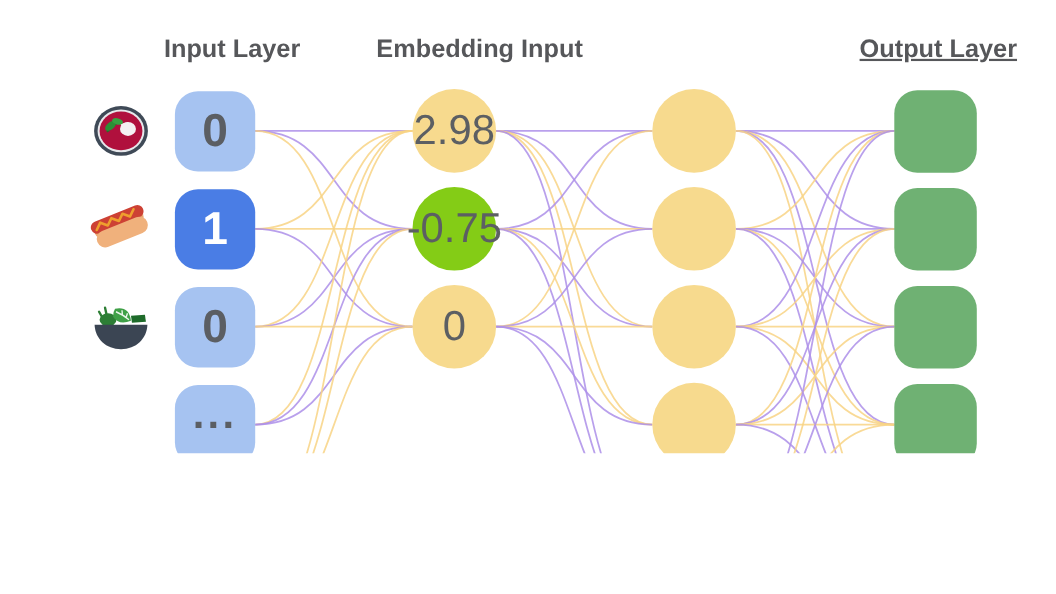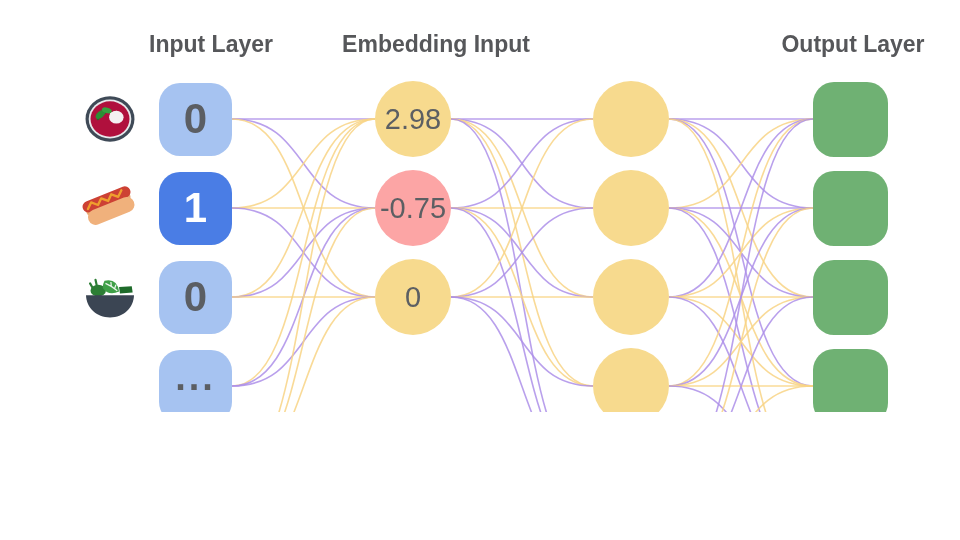--- a/index.html
+++ b/index.html
@@ -12,21 +12,21 @@
   .layer-title{
     position:absolute;top:44px;transform:translate(-50%,-50%);
     font-size:23px;font-weight:700;white-space:nowrap;z-index:2;
   }
   .node{
     position:absolute;display:flex;align-items:center;justify-content:center;
     box-sizing:border-box;z-index:1;
   }
   .input-node{border-radius:21px;font-weight:700;font-size:42px;}
   .input-node .dots{display:inline-block;transform:translateY(-9px);font-size:38px;letter-spacing:3px;}
-  .circle-node{border-radius:50%;font-weight:400;font-size:29px;}
+  .circle-node{border-radius:50%;font-weight:400;font-size:38px;}
   .output-node{border-radius:21px;}
   .food-icon{position:absolute;z-index:1;}
 </style>
 </head>
 <body>
 
 <div class="canvas">
   <svg id="edge-svg" width="960" height="540">
       <path d="M232 119 C310.65 119, 296.35 119, 375 119" fill="none" stroke="#ad8fe9" stroke-width="1.6" stroke-opacity="0.85"></path>
       <path d="M232 119 C310.65 119, 296.35 208, 375 208" fill="none" stroke="#ad8fe9" stroke-width="1.6" stroke-opacity="0.85"></path>
@@ -80,21 +80,21 @@
       <path d="M669 386 C748.2 386, 733.8 476, 813 476" fill="none" stroke="#ad8fe9" stroke-width="1.6" stroke-opacity="0.85"></path>
       <path d="M669 476 C748.2 476, 733.8 119, 813 119" fill="none" stroke="#ad8fe9" stroke-width="1.6" stroke-opacity="0.85"></path>
       <path d="M669 476 C748.2 476, 733.8 208, 813 208" fill="none" stroke="#f8d485" stroke-width="1.6" stroke-opacity="0.85"></path>
       <path d="M669 476 C748.2 476, 733.8 297, 813 297" fill="none" stroke="#ad8fe9" stroke-width="1.6" stroke-opacity="0.85"></path>
       <path d="M669 476 C748.2 476, 733.8 386, 813 386" fill="none" stroke="#f8d485" stroke-width="1.6" stroke-opacity="0.85"></path>
       <path d="M669 476 C748.2 476, 733.8 476, 813 476" fill="none" stroke="#f8d485" stroke-width="1.6" stroke-opacity="0.85"></path>
     </svg>
 
   <div class="layer-title" style="left: 211px; color: rgb(86, 87, 90);">Input Layer</div>
   <div class="layer-title" style="left: 436px; color: rgb(86, 87, 90);">Embedding Input</div>
-  <div class="layer-title" style="left: 853px; color: rgb(86, 87, 90);">Output Layer</div>
+  <div class="layer-title" style="left: 853px; color: rgb(86, 87, 90); text-decoration: underline;">Output Layer</div>
 
   <div id="nodes">
       <div class="node input-node" style="left: 159px; top: 82.5px; width: 73px; height: 73px; background: rgb(166, 195, 241); color: rgb(91, 94, 99);">
         <span>0</span>
       </div>
       <svg viewBox="0 0 64 64" class="food-icon" style="left: 81px; top: 90px; width: 58px; height: 58px;">
         <use href="#sym-borscht-icon" xlink:href="#sym-borscht-icon"></use>
       </svg>
       <div class="node input-node" style="left: 159px; top: 171.5px; width: 73px; height: 73px; background: rgb(74, 125, 229); color: rgb(255, 255, 255);">
         <span>1</span>
@@ -113,21 +113,21 @@
       </div>
       <div class="node input-node" style="left: 159px; top: 439.5px; width: 73px; height: 73px; background: rgb(166, 195, 241); color: rgb(91, 94, 99);">
         <span>0</span>
       </div>
       <svg viewBox="0 0 64 64" class="food-icon" style="left: 81px; top: 447px; width: 58px; height: 58px;">
         <use href="#sym-pita-icon" xlink:href="#sym-pita-icon"></use>
       </svg>
       <div class="node circle-node" style="left: 375px; top: 81px; width: 76px; height: 76px; background: rgb(247, 218, 142); color: rgb(92, 95, 99);">
         <span>2.98</span>
       </div>
-      <div class="node circle-node" style="left: 375px; top: 170px; width: 76px; height: 76px; background: #fca5a5; color: rgb(92, 95, 99);">
+      <div class="node circle-node" style="left: 375px; top: 170px; width: 76px; height: 76px; background: #84cc16; color: rgb(92, 95, 99);">
         <span>-0.75</span>
       </div>
       <div class="node circle-node" style="left: 375px; top: 259px; width: 76px; height: 76px; background: rgb(247, 218, 142); color: rgb(92, 95, 99);">
         <span>0</span>
       </div>
       <div class="node circle-node" style="left: 593px; top: 81px; width: 76px; height: 76px; background: rgb(247, 218, 142);"></div>
       <div class="node circle-node" style="left: 593px; top: 170px; width: 76px; height: 76px; background: rgb(247, 218, 142);"></div>
       <div class="node circle-node" style="left: 593px; top: 259px; width: 76px; height: 76px; background: rgb(247, 218, 142);"></div>
       <div class="node circle-node" style="left: 593px; top: 348px; width: 76px; height: 76px; background: rgb(247, 218, 142);"></div>
       <div class="node circle-node" style="left: 593px; top: 438px; width: 76px; height: 76px; background: rgb(247, 218, 142);"></div>

